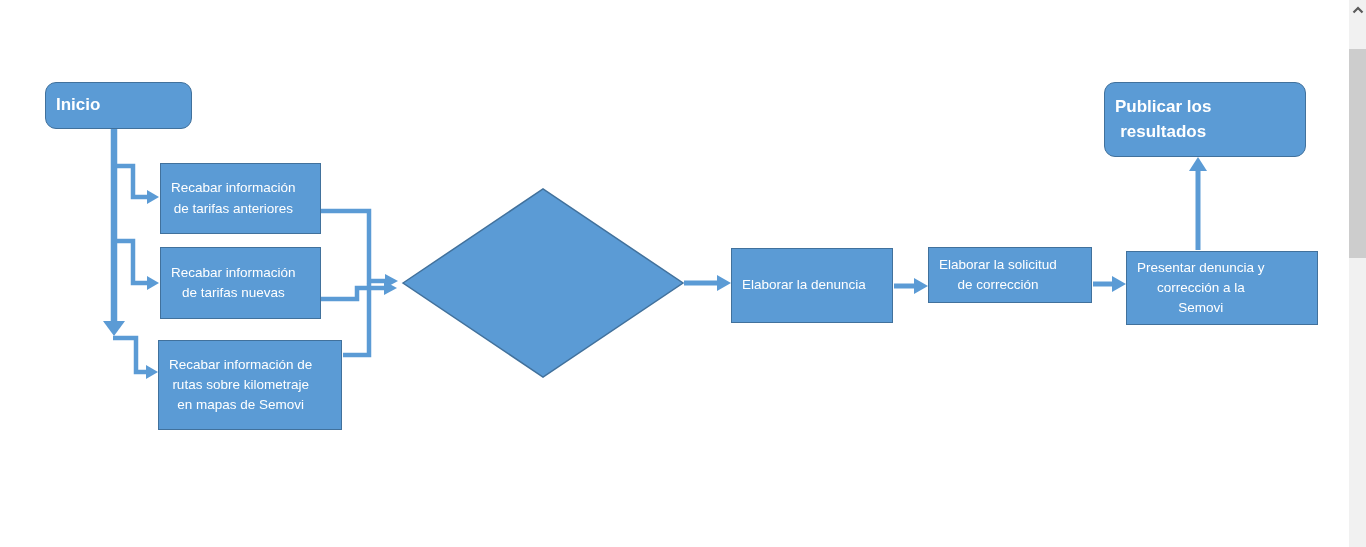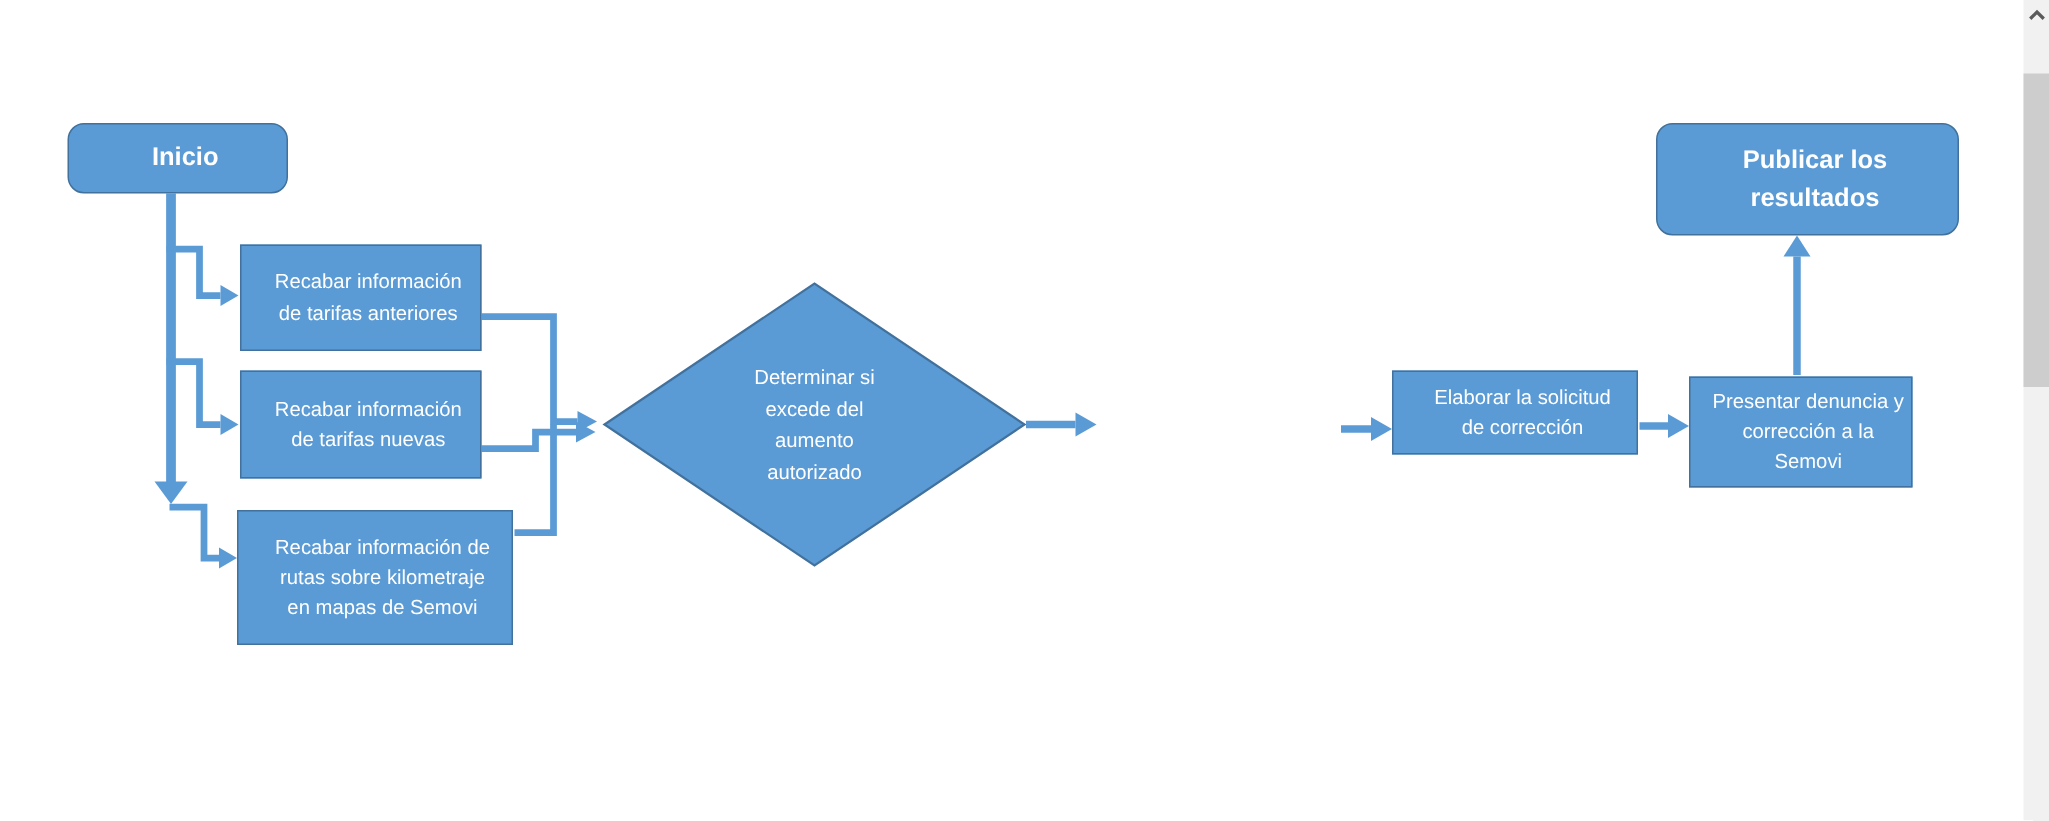--- a/index.html
+++ b/index.html
@@ -17,21 +17,21 @@
     position: absolute; left: 0; top: 0;
     width: 1366px; height: 547px;
   }
   .node {
     position: absolute;
     background: #5B9BD5;
     border: 1.5px solid #41719C;
     color: #FFFFFF;
     display: flex;
     align-items: center;
-    justify-content: center;
+    justify-content: flex-start;
     text-align: center;
     font-size: 13.5px;
     line-height: 1.5;
     white-space: pre-line;
     padding-left: 10px;
   }
   .node.rounded { border-radius: 11px; }
   .node.title { font-size: 17px; font-weight: bold; line-height: 1.45; }
   .diamond-label {
     position: absolute;
@@ -47,21 +47,21 @@
     white-space: pre-line;
   }
   
   .n-inicio     { left: 45px;   top: 82px;  width: 147px; height: 47px; }
   .n-anteriores { left: 160px;  top: 163px; width: 161px; height: 71px; }
   .n-nuevas     { left: 160px;  top: 247px; width: 161px; height: 72px; }
   .n-rutas      { left: 158px;  top: 340px; width: 184px; height: 90px; }
   .n-determinar { left: 453px;  top: 233px; width: 180px; height: 102px; }
   .n-denuncia   { left: 731px;  top: 248px; width: 162px; height: 75px; }
   .n-solicitud  { left: 928px;  top: 247px; width: 164px; height: 56px; }
-  .n-presentar  { left: 1126px; top: 251px; width: 149px; height: 74px; }
+  .n-presentar  { left: 1126px; top: 251px; width: 192px; height: 74px; }
   .n-publicar   { left: 1104px; top: 82px;  width: 202px; height: 75px; }
 
   
   .scrollbar {
     position: absolute;
     right: 0; top: 0;
     width: 17px; height: 547px;
     background: #F1F1F1;
   }
   .scrollbar .up-btn {
@@ -157,27 +157,24 @@
     <span>Recabar información
 de tarifas nuevas</span>
   </div>
 
   <div class="node n-rutas">
     <span>Recabar información de
 rutas sobre kilometraje
 en mapas de Semovi</span>
   </div>
 
-  <div class="diamond-label n-determinar">
-    <span>Determinar si
-excede del
-aumento
-autorizado</span>
+
+  <div class="node n-denuncia">
+    <span>Elaborar la denuncia</span>
   </div>
-
 
   <div class="node n-solicitud">
     <span>Elaborar la solicitud
 de corrección</span>
   </div>
 
   <div class="node n-presentar">
     <span>Presentar denuncia y
 corrección a la
 Semovi</span>

